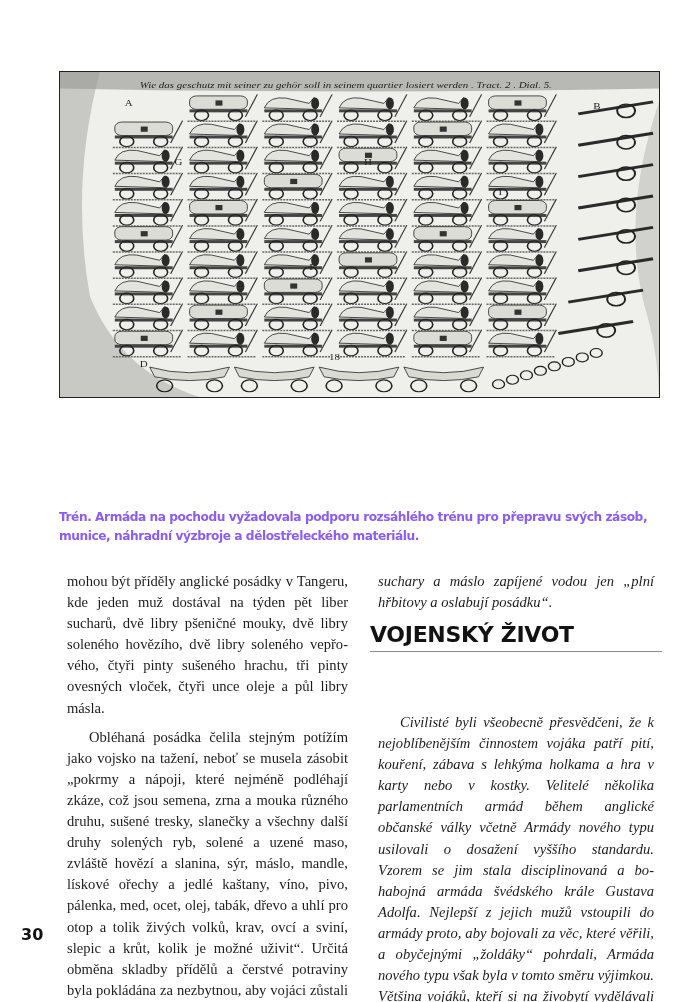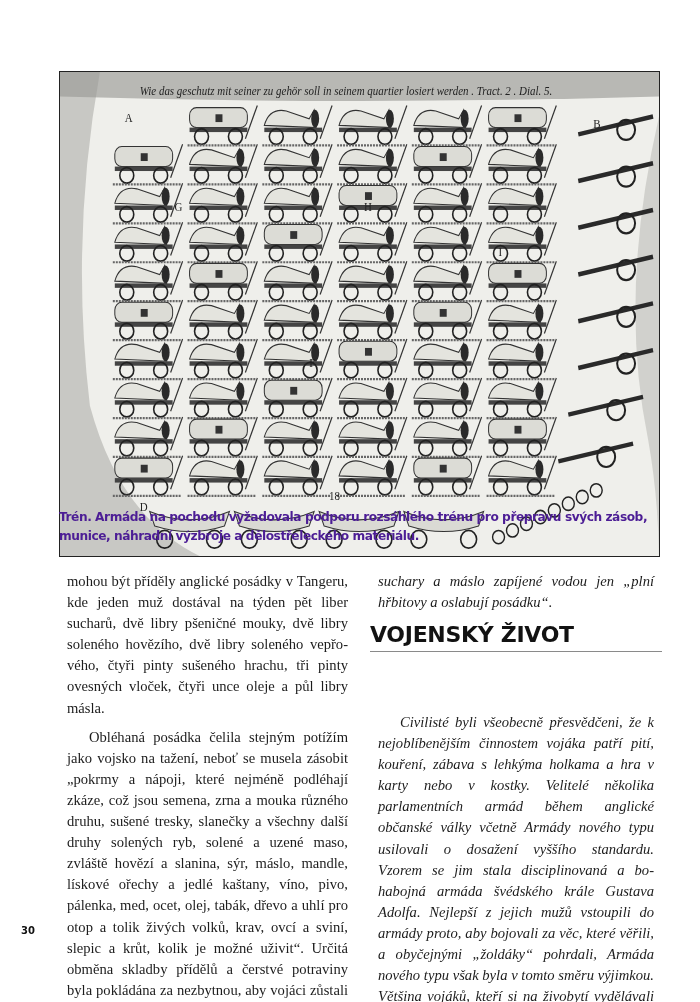--- a/index.html
+++ b/index.html
@@ -1,45 +1,45 @@
 <!DOCTYPE html>
 <html><head>
   <meta charset="utf-8">
   <style>
     html, body { margin: 0; padding: 0; background: #ffffff; }
     body { width: 700px; height: 1002px; position: relative; overflow: hidden; color: #1c1c1c; }
     .figure {
-      position: absolute; left: 59px; top: 71px; width: 601px; height: 486px;
+      position: absolute; left: 59px; top: 71px; width: 601px; height: 327px;
       border: 1px solid #222; box-sizing: border-box; overflow: hidden; background: #737373;
     }
     .figure svg { display: block; width: 100%; height: 100%; }
     .caption {
       position: absolute; left: 59px; top: 508px; width: 605px;
       font-family: "DejaVu Sans", sans-serif; font-weight: bold; font-size: 12.2px;
-      line-height: 19px; letter-spacing: -0.45px; color: #4c1d95;
+      line-height: 19px; letter-spacing: -0.45px; color: #8b5cf6;
     }
     .col {
       position: absolute; top: 563px;
       font-family: "Liberation Serif", serif; font-size: 14.6px; line-height: 21.1px;
       color: #1c1c1c; text-align: justify; hyphens: manual;
     }
     .col p { margin: 8px; }
     .col p.indent { text-indent: 22px; }
     .col-left { left: 59px; width: 297px; }
     .col-right { left: 370px; width: 292px; font-style: italic; }
     .heading {
       position: absolute; left: 370px; top: 622px; width: 292px;
       font-family: "DejaVu Sans", sans-serif; font-weight: bold; font-size: 22px;
       letter-spacing: -0.3px; color: #121212; margin: 0;
     }
     .rule { position: absolute; left: 370px; top: 651px; width: 292px; height: 1px; background: #8a8a8a; }
     .col-right-2 { top: 704px; }
     .page-number {
       position: absolute; left: 21px; top: 925px;
-      font-family: "DejaVu Sans", sans-serif; font-weight: bold; font-size: 10px; color: #111;
+      font-family: "DejaVu Sans", sans-serif; font-weight: bold; font-size: 16px; color: #111;
     }
   </style>
 </head>
 <body>
 
 <div class="figure">
   <svg id="engraving" viewBox="0 0 601 435" preserveAspectRatio="none">
     <rect x="0" y="0" width="601" height="435" fill="#efefeb"></rect>
     <path d="M0,0 L601,0 L601,22 Q300,30 0,22 Z" fill="#8a8a86" opacity="0.55"></path>
     <path d="M0,0 L40,0 Q10,150 30,300 Q60,400 140,435 L0,435 Z" fill="#9a9a95" opacity="0.45"></path>

